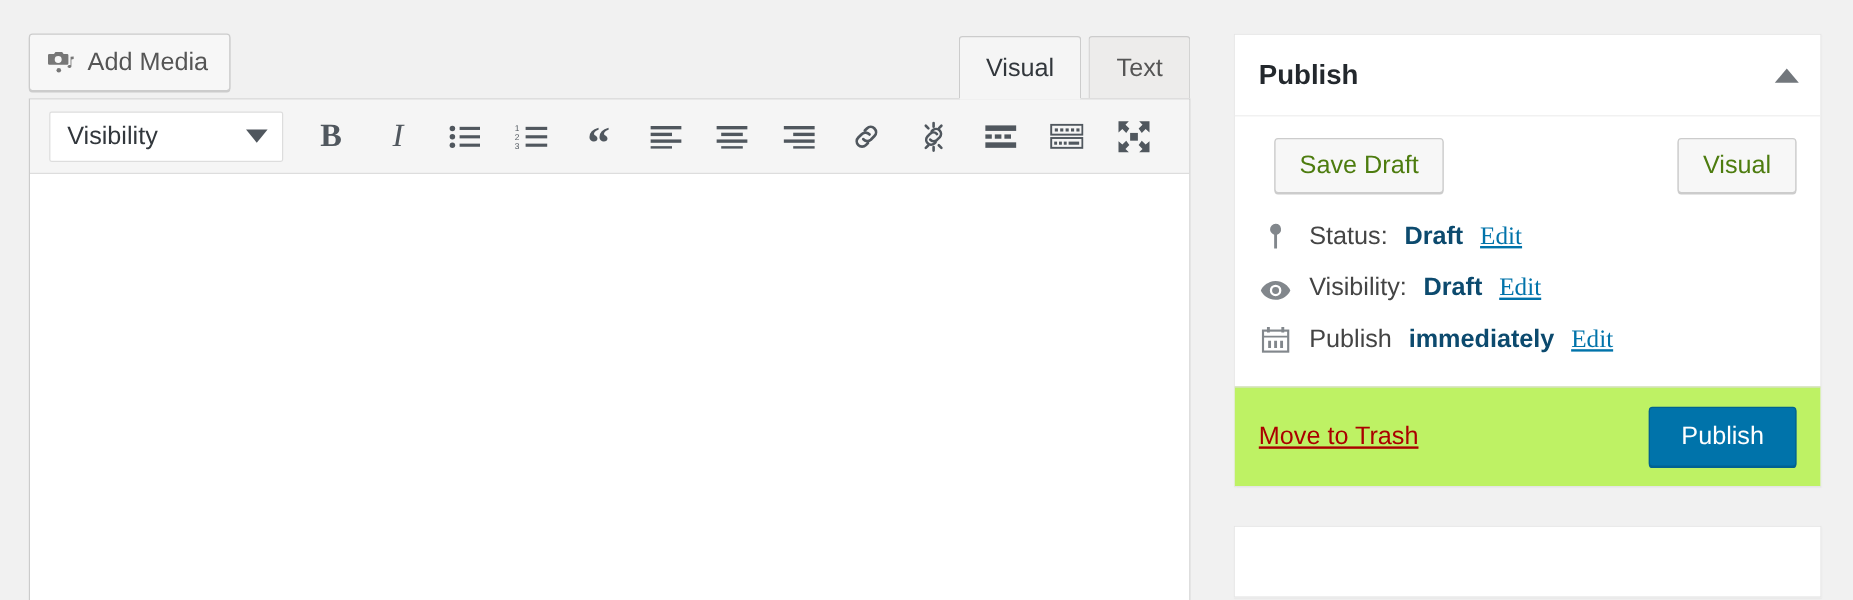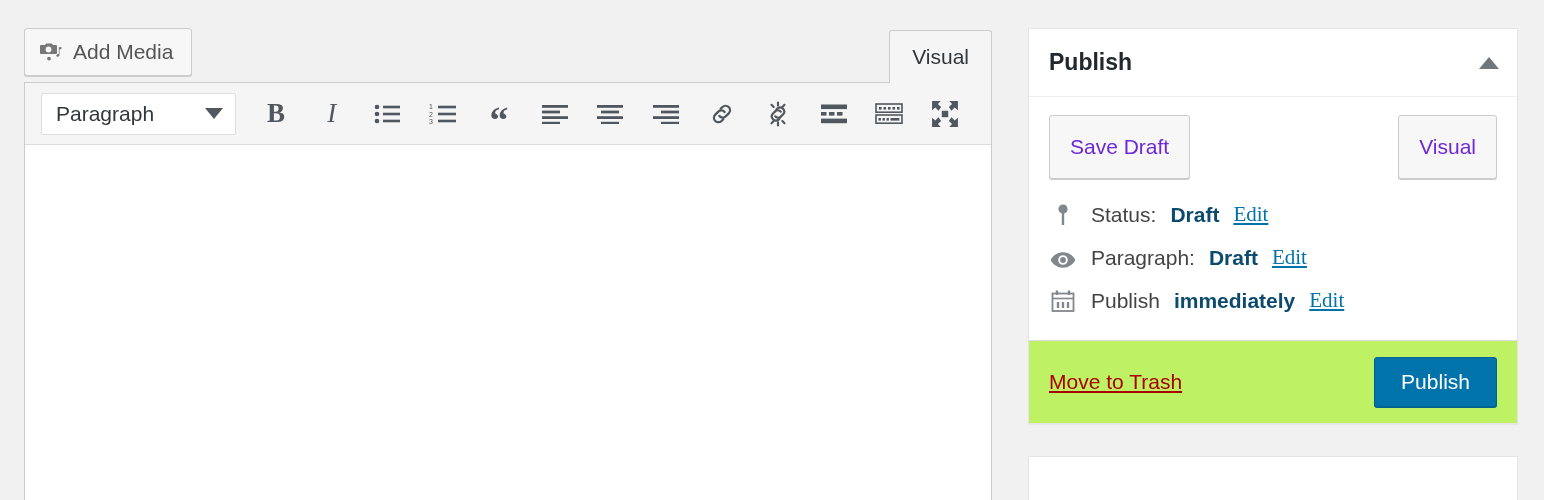--- a/index.html
+++ b/index.html
@@ -94,24 +94,24 @@
     padding: 0 18px 0 20px; border-bottom: 1px solid #eee;
   }
   .postbox-title { font-size: 23px; font-weight: bold; color: #23282d; }
   .toggle-arrow {
     width: 0; height: 0; border-left: 10px solid transparent; border-right: 10px solid transparent;
     border-bottom: 12px solid #72777c; cursor: pointer;
   }
   .submitbox-inner { padding: 18px 20px 8px 20px; }
   .minor-actions { display: flex; justify-content: space-between; align-items: center; }
   .sec-btn {
-    height: 64px; padding: 0 20px;
+    height: 46px; padding: 0 20px;
     background: #f7f7f7; border: 1px solid #ccc; border-radius: 3px;
     box-shadow: 0 1px 0 #ccc;
-    font-size: 21px; color: #6d28d9; cursor: pointer; white-space: nowrap;
+    font-size: 21px; color: #4d7c0f; cursor: pointer; white-space: nowrap; margin-left: 13px;
   }
   .misc-list { margin: 14px 0 0 0; padding: 0 0 10px 0; }
   .misc-row {
     display: flex; align-items: flex-end; gap: 14px;
     padding: 9px 0; font-size: 21px; color: #444; white-space: nowrap;
   }
   .misc-row .ico { width: 28px; display: flex; justify-content: center; color: #82878c; }
   .misc-row b { color: #0c4a6e; }
   .edit-link { color: #0073aa; text-decoration: underline; cursor: pointer; font-family: Liberation Serif, serif; }
   .major-actions {
@@ -146,28 +146,31 @@
           </svg>
         </span>
         <span>Add Media</span>
       </button>
     </div>
 
     <div class="tabs">
       <div class="tab active">
         <span>Visual</span>
       </div>
+      <div class="tab">
+        <span>Text</span>
+      </div>
     </div>
 
     <div class="editor-box">
 
       <div class="mce-toolbar">
 
         <div class="format-select">
-          <span>Paragraph</span>
+          <span>Visibility</span>
           <span class="caret-down"></span>
         </div>
 
         <div class="tbtn bold">
           <span>B</span>
         </div>
 
         <div class="tbtn italic">
           <span>I</span>
         </div>
@@ -336,21 +339,21 @@
             <span class="edit-link">Edit</span>
           </div>
 
           <div class="misc-row">
             <span class="ico">
               <svg width="26" height="20" viewBox="0 0 26 20" fill="currentColor">
                 <path d="M13 2.2C7.2 2.2 2.3 6.1.7 10c1.6 3.9 6.5 7.8 12.3 7.8S23.7 13.9 25.3 10C23.7 6.1 18.8 2.2 13 2.2zm0 12.6A4.8 4.8 0 1 1 13 5.2a4.8 4.8 0 0 1 0 9.6z"></path>
                 <circle cx="13" cy="10" r="2.9"></circle>
               </svg>
             </span>
-            <span>Paragraph:</span>
+            <span>Visibility:</span>
             <b>Draft</b>
             <span class="edit-link">Edit</span>
           </div>
 
           <div class="misc-row">
             <span class="ico">
               <svg width="24" height="24" viewBox="0 0 24 24" fill="none" stroke="currentColor" stroke-width="1.8">
                 <rect x="1.5" y="4.5" width="21" height="17.5"></rect>
                 <path d="M6 1.6v4.4M18 1.6v4.4" stroke-width="2.4"></path>
                 <path d="M1.5 9.5h21" stroke-width="1.6"></path>

